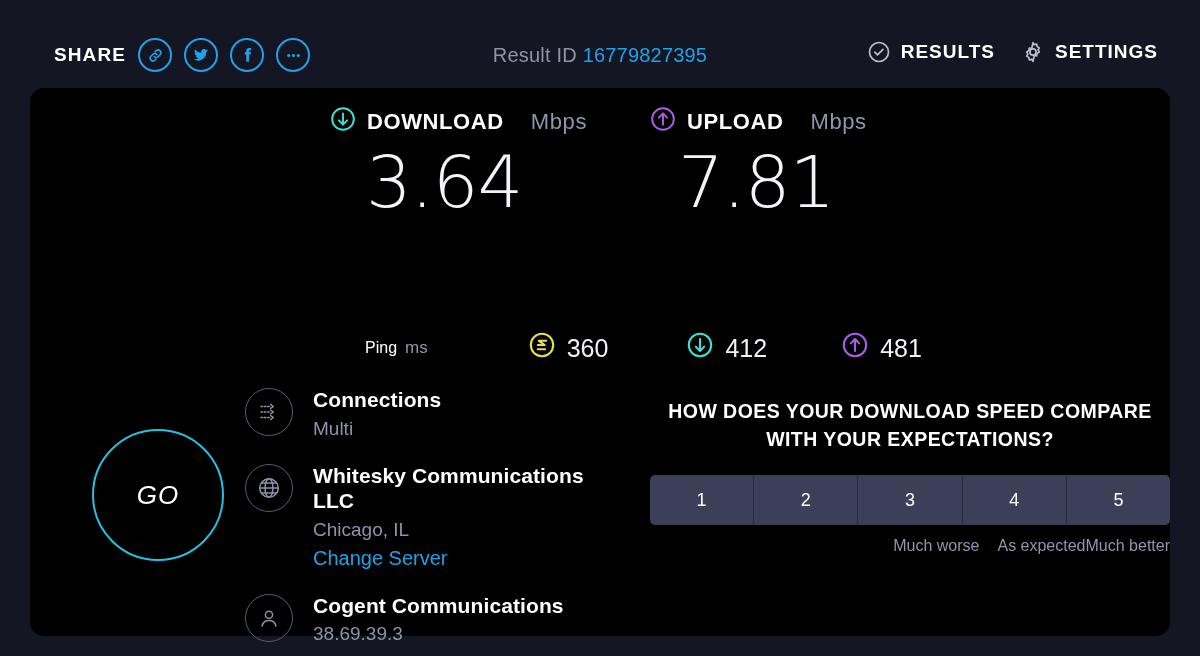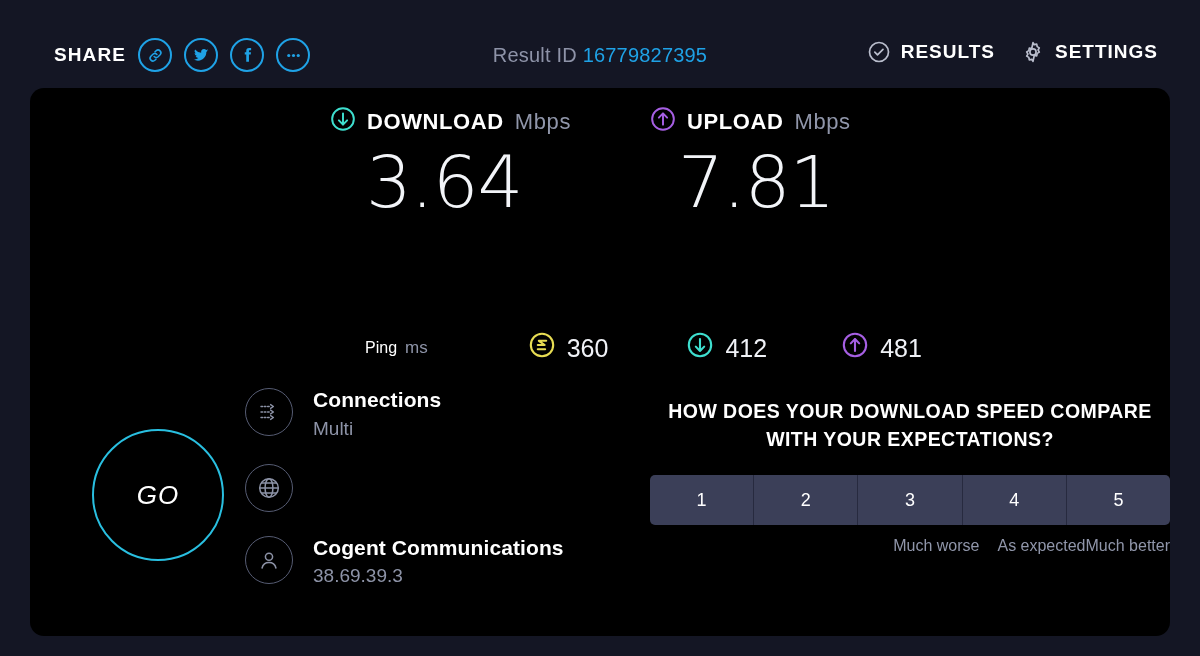--- a/index.html
+++ b/index.html
@@ -58,21 +58,21 @@
 
   
   .speeds { position: absolute; left: 300px; top: 18px; width: 640px; }
   .speed-row { display: flex; }
   .speed-col { width: 320px; }
   .speed-head {
     display: flex; align-items: center; gap: 11px;
     font-size: 22px; letter-spacing: 0.6px;
   }
   .speed-head .ttl { color: #ffffff; font-weight: 700; }
-  .speed-head .unit { color: #9096aa; font-weight: 400; }
+  .speed-head .unit { color: #9096aa; font-weight: 400; margin-left: 16px; }
   .speed-val {
     font-family: "DejaVu Sans", sans-serif;
     font-weight: 300;
     font-size: 72px; color: #f2f4f8; line-height: 1.0;
     margin-top: 8px; margin-left: 36px;
     letter-spacing: -1px;
   }
   .dl-col .speed-val { margin-left: 36px; }
   .ul-col .speed-val { margin-left: 28px; }
 
@@ -316,20 +316,25 @@
     </div>
 
     <div class="inforow">
       <div class="info-ic">
         <svg width="26" height="26" viewBox="0 0 24 24" fill="none" stroke="currentColor" stroke-width="1.4">
           <circle cx="12" cy="12" r="8.6"></circle>
           <ellipse cx="12" cy="12" rx="3.6" ry="8.6"></ellipse>
           <path d="M3.6 12h16.8M4.8 7.4h14.4M4.8 16.6h14.4"></path>
         </svg>
       </div>
+      <div class="info-txt">
+        <div class="info-title">Whitesky Communications LLC</div>
+        <div class="info-sub">Chicago, IL</div>
+        <div class="info-link">Change Server</div>
+      </div>
     </div>
 
     <div class="inforow">
       <div class="info-ic">
         <svg width="26" height="26" viewBox="0 0 24 24" fill="none" stroke="currentColor" stroke-width="1.4">
           <circle cx="12" cy="9" r="3.3"></circle>
           <path d="M5.6 19.4a6.6 6.6 0 0 1 12.8 0" stroke-linecap="round"></path>
         </svg>
       </div>
       <div class="info-txt">

